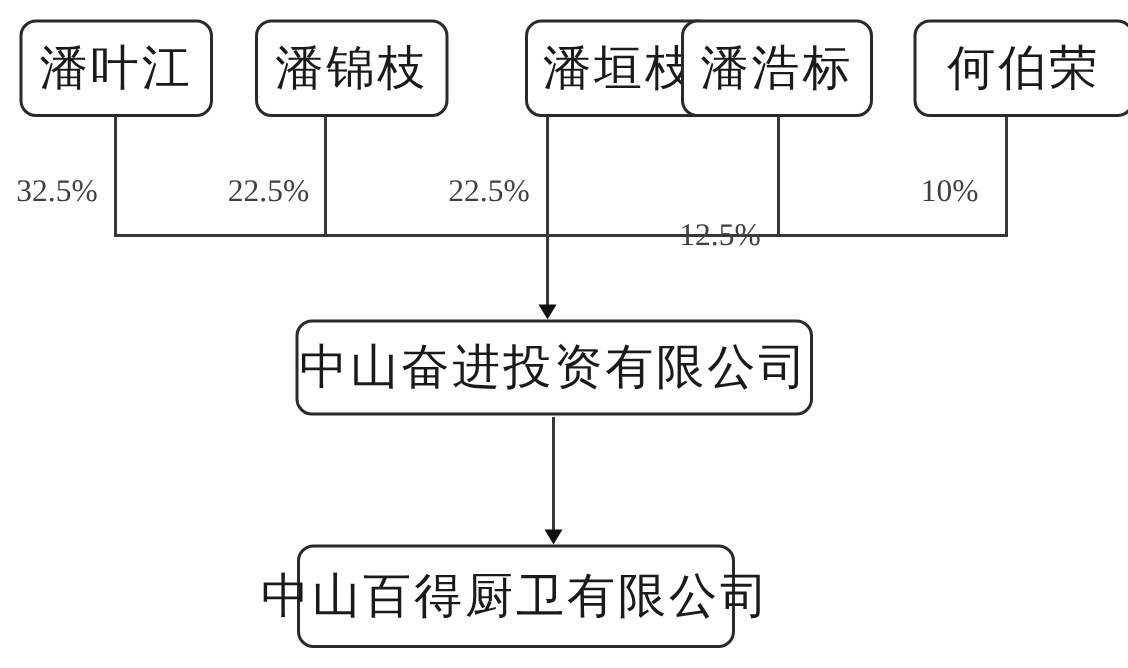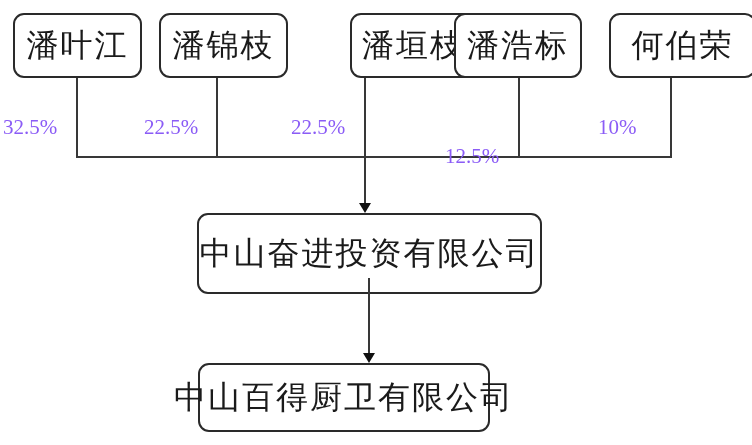--- a/index.html
+++ b/index.html
@@ -22,55 +22,55 @@
     letter-spacing:2px;
     white-space:nowrap;
   }
   .vline, .hline { position:absolute; background:#383838; }
   .vline { width:2px; }
   .hline { height:2px; }
   .pct {
     position:absolute;
     width:70px;
     font-size:21px;
-    text-align:left;
-    color:#8b5cf6;
+    text-align:center;
+    color:#404040;
     white-space:nowrap;
   }
   .arrowhead {
     position:absolute;
     width:0; height:0;
     border-left:6px solid transparent;
     border-right:6px solid transparent;
     border-top:10px solid #111111;
   }
   
   .sh0 { left:13px;  top:13px; width:129px; height:65px; }
-  .sh1 { left:159px; top:13px; width:129px; height:65px; }
+  .sh1 { left:170px; top:13px; width:129px; height:65px; }
   .sh2 { left:302px; top:13px; width:126px; height:65px;margin-left:48px; }
   .sh3 { left:454px; top:13px; width:128px; height:65px; }
   .sh4 { left:609px; top:13px; width:147px; height:65px;text-align:center; }
   
   .dl0 { left:76px;  top:78px; height:78px; }
   .dl1 { left:216px; top:78px; height:78px; }
   .dl2 { left:364px; top:78px; height:127px; } 
   .dl3 { left:518px; top:78px; height:78px; }
   .dl4 { left:670px; top:78px; height:78px; }
   
   .bus { left:76px; top:156px; width:596px; }
   
   .p0 { left:3px;   top:115px; }
   .p1 { left:144px; top:115px; }
   .p2 { left:291px; top:115px; }
   .p3 { left:445px; top:115px;margin-top:29px; }
   .p4 { left:598px; top:115px; }
   
   .a0 { left:359px; top:203px; }
   
-  .holding { left:197px; top:213px; width:345px; height:81px; }
+  .holding { left:197px; top:213px; width:345px; height:64px; }
   
   .dl5 { left:368px; top:278px; height:77px; }
   .p5 { left:293px; top:308px; }
   .a1 { left:363px; top:353px; }
   
   .subsidiary { left:198px; top:363px; width:292px; height:69px; }
 </style>
 </head>
 <body>
 

